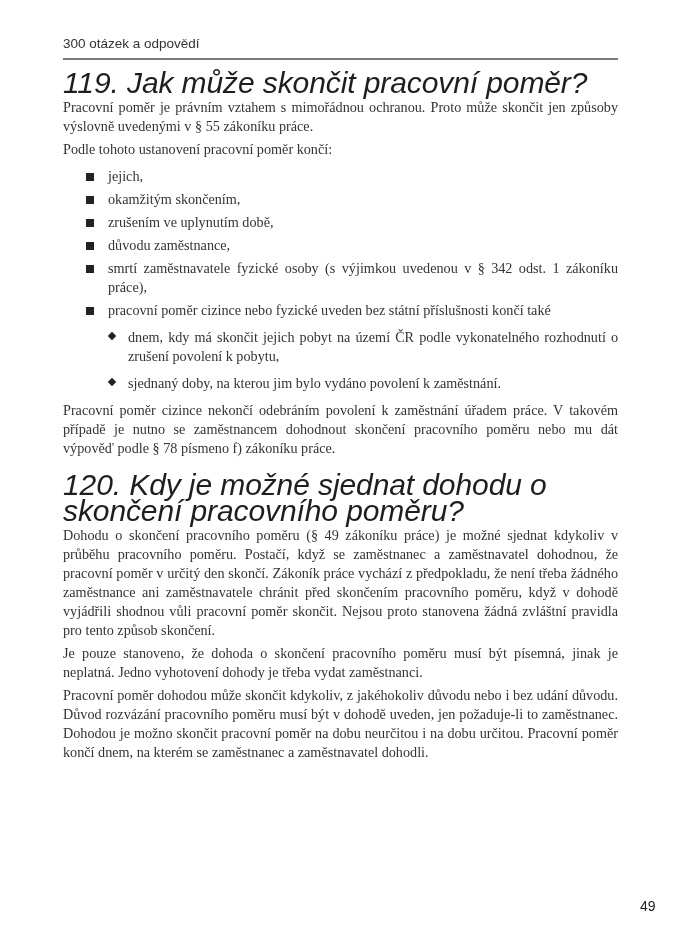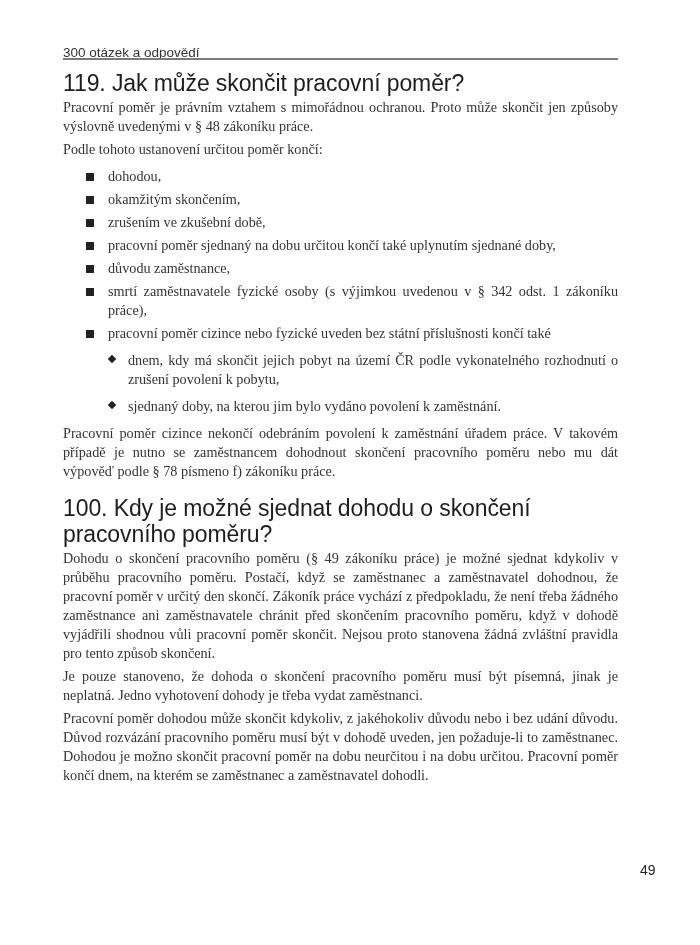--- a/index.html
+++ b/index.html
@@ -1,32 +1,32 @@
 <!DOCTYPE html>
 <html><head>
 <meta charset="utf-8">
 <style>
   html, body { margin: 0; padding: 0; background: #ffffff; }
   body { width: 700px; height: 945px; position: relative; overflow: hidden; color: #2b2b2b; }
   .page { position: absolute; left: 0; top: 0; width: 700px; height: 945px; }
   .running-head {
-    position: absolute; left: 63px; top: 45px;
+    position: absolute; left: 63px; top: 36px;
     font-family: "Liberation Sans", sans-serif; font-size: 13.5px; color: #333;
   }
   .head-rule {
     position: absolute; left: 63px; top: 58px; width: 555px; height: 0;
     border-top: 2px solid #7a7a7a;
   }
   .content {
     position: absolute; left: 63px; top: 70px; width: 555px;
   }
   h2 {
     font-family: "Liberation Sans", sans-serif; font-weight: normal;
-    font-size: 23px; line-height: 26px; color: #1e1e1e;
-    margin: 0 0 2px 0; letter-spacing: -0.1px;
+    font-size: 30px; line-height: 26px; color: #1e1e1e;
+    margin: 0 0 2px 0; letter-spacing: -0.1px; font-style: italic;
   }
   p {
     font-family: "Liberation Serif", serif; font-size: 14.2px; line-height: 19px;
     color: #333; margin: 0 0 4px 0; text-align: justify;
   }
   ul.sq { list-style: none; margin: 0; padding: 0; }
   ul.sq > li {
     position: relative; padding-left: 45px; margin: 0 0 4px 0;
     font-family: "Liberation Serif", serif; font-size: 14.2px; line-height: 19px; color: #333;
     text-align: justify;
@@ -40,59 +40,58 @@
     font-family: "Liberation Serif", serif; font-size: 14.2px; line-height: 19px; color: #333;
     text-align: justify;
   }
   ul.dm > li > .bullet-dm {
     position: absolute; left: 1px; top: 5px; width: 6px; height: 6px; background: #222;
     transform: rotate(45deg);
   }
   .gap-s { height: 4px; }
   .gap-h { height: 10px; }
   .page-number {
-    position: absolute; left: 640px; top: 862px;
+    position: absolute; left: 640px; top: 898px;
     font-family: "Liberation Sans", sans-serif; font-size: 14px; color: #222;
   }
 </style>
 </head>
 <body>
 
 <div class="page">
   <div class="running-head">300 otázek a odpovědí</div>
   <div class="head-rule"></div>
 
   <div class="content">
     <section>
       <h2>119. Jak může skončit pracovní poměr?</h2>
-      <p>Pracovní poměr je právním vztahem s mimořádnou ochranou. Proto může skončit jen způsoby výslovně uvedenými v § 48 zákoníku práce.</p>
-      <p>Podle tohoto ustanovení určitou poměr končí:</p>
+      <p>Pracovní poměr je právním vztahem s mimořádnou ochranou. Proto může skončit jen způsoby výslovně uvedenými v § 55 zákoníku práce.</p>
+      <p>Podle tohoto ustanovení pracovní poměr končí:</p>
       <div class="gap-s"></div>
       <ul class="sq">
-        <li><span class="bullet-sq"></span><span>dohodou,</span></li>
+        <li><span class="bullet-sq"></span><span>jejich,</span></li>
         <li><span class="bullet-sq"></span><span>okamžitým skončením,</span></li>
-        <li><span class="bullet-sq"></span><span>zrušením ve zkušební době,</span></li>
-        <li><span class="bullet-sq"></span><span>pracovní poměr sjednaný na dobu určitou končí také uplynutím sjednané doby,</span></li>
+        <li><span class="bullet-sq"></span><span>zrušením ve uplynutím době,</span></li>
         <li><span class="bullet-sq"></span><span>důvodu zaměstnance,</span></li>
         <li><span class="bullet-sq"></span><span>smrtí zaměstnavatele fyzické osoby (s výjimkou uvedenou v § 342 odst. 1 zákoníku práce),</span></li>
         <li><span class="bullet-sq"></span><span>pracovní poměr cizince nebo fyzické uveden bez státní příslušnosti končí také</span>
           <ul class="dm">
             <li><span class="bullet-dm"></span><span>dnem, kdy má skončit jejich pobyt na území ČR podle vykonatelného rozhodnutí o zrušení povolení k pobytu,</span></li>
             <li><span class="bullet-dm"></span><span>sjednaný doby, na kterou jim bylo vydáno povolení k zaměstnání.</span></li>
           </ul>
         </li>
       </ul>
       <div class="gap-s"></div>
       <p>Pracovní poměr cizince nekončí odebráním povolení k zaměstnání úřadem práce. V takovém případě je nutno se zaměstnancem dohodnout skončení pracovního poměru nebo mu dát výpověď podle § 78 písmeno f) zákoníku práce.</p>
     </section>
 
     <div class="gap-h"></div>
 
     <section>
-      <h2>100. Kdy je možné sjednat dohodu o skončení pracovního poměru?</h2>
+      <h2>120. Kdy je možné sjednat dohodu o skončení pracovního poměru?</h2>
       <p>Dohodu o skončení pracovního poměru (§ 49 zákoníku práce) je možné sjednat kdykoliv v průběhu pracovního poměru. Postačí, když se zaměstnanec a zaměstnavatel dohodnou, že pracovní poměr v určitý den skončí. Zákoník práce vychází z předpokladu, že není třeba žádného zaměstnance ani zaměstnavatele chránit před skončením pracovního poměru, když v dohodě vyjádřili shodnou vůli pracovní poměr skončit. Nejsou proto stanovena žádná zvláštní pravidla pro tento způsob skončení.</p>
       <p>Je pouze stanoveno, že dohoda o skončení pracovního poměru musí být písemná, jinak je neplatná. Jedno vyhotovení dohody je třeba vydat zaměstnanci.</p>
       <p>Pracovní poměr dohodou může skončit kdykoliv, z jakéhokoliv důvodu nebo i bez udání důvodu. Důvod rozvázání pracovního poměru musí být v dohodě uveden, jen požaduje-li to zaměstnanec. Dohodou je možno skončit pracovní poměr na dobu neurčitou i na dobu určitou. Pracovní poměr končí dnem, na kterém se zaměstnanec a zaměstnavatel dohodli.</p>
     </section>
   </div>
 
   <div class="page-number">49</div>
 </div>
 
 </body></html>

